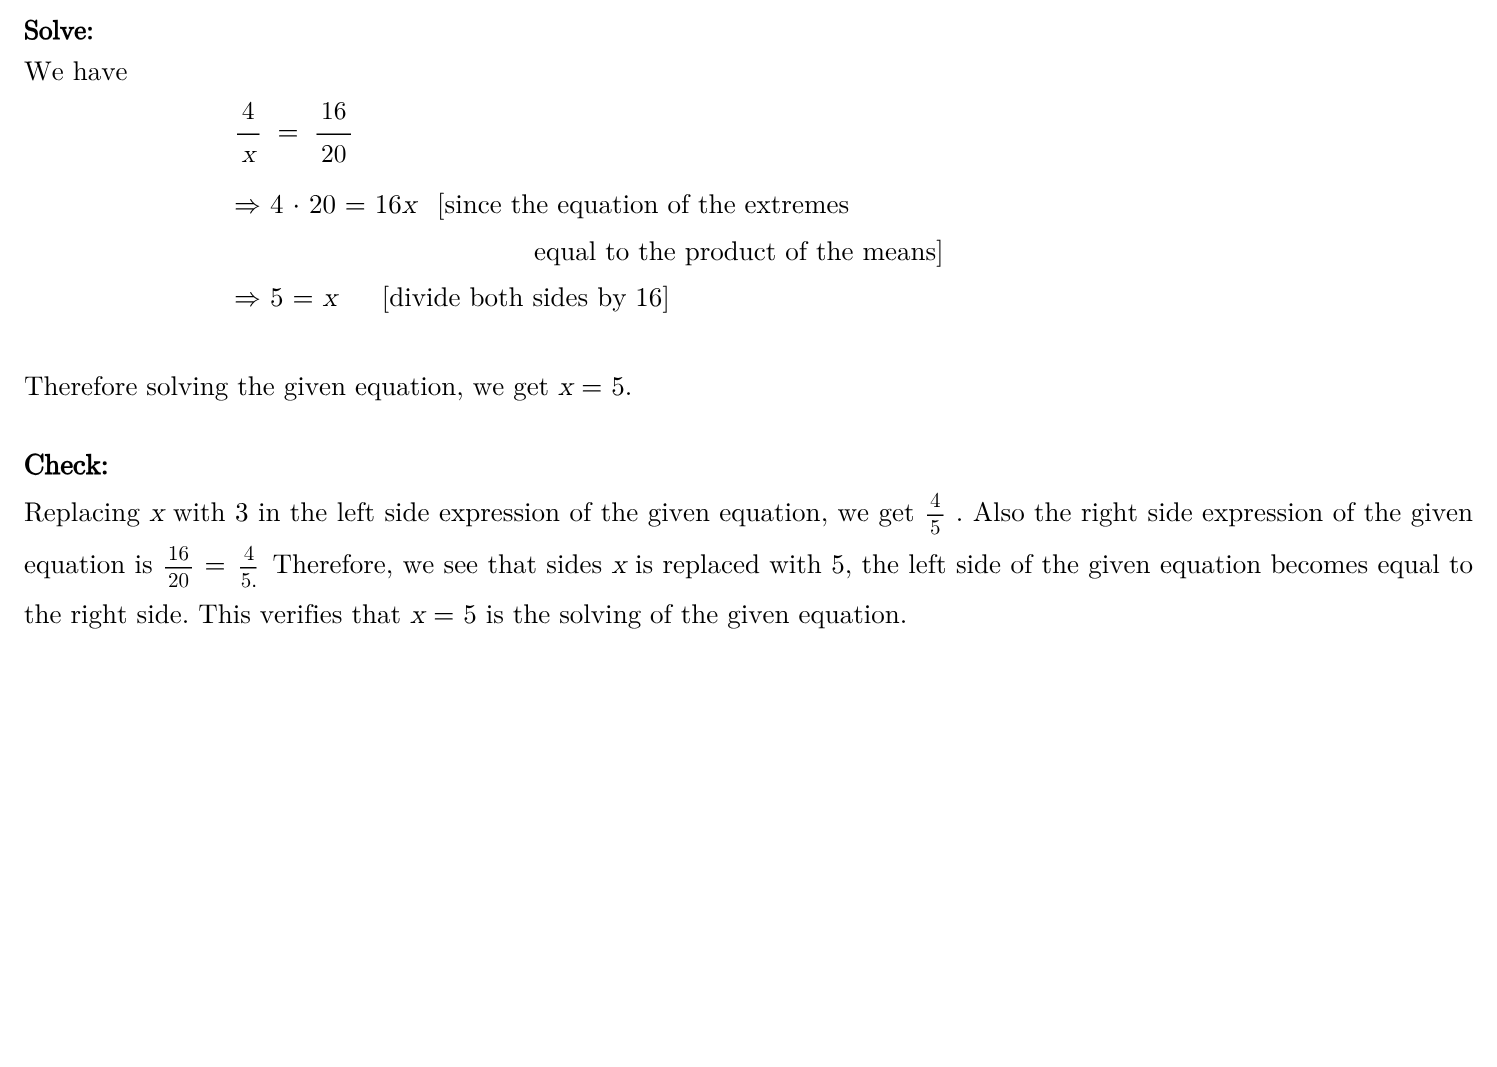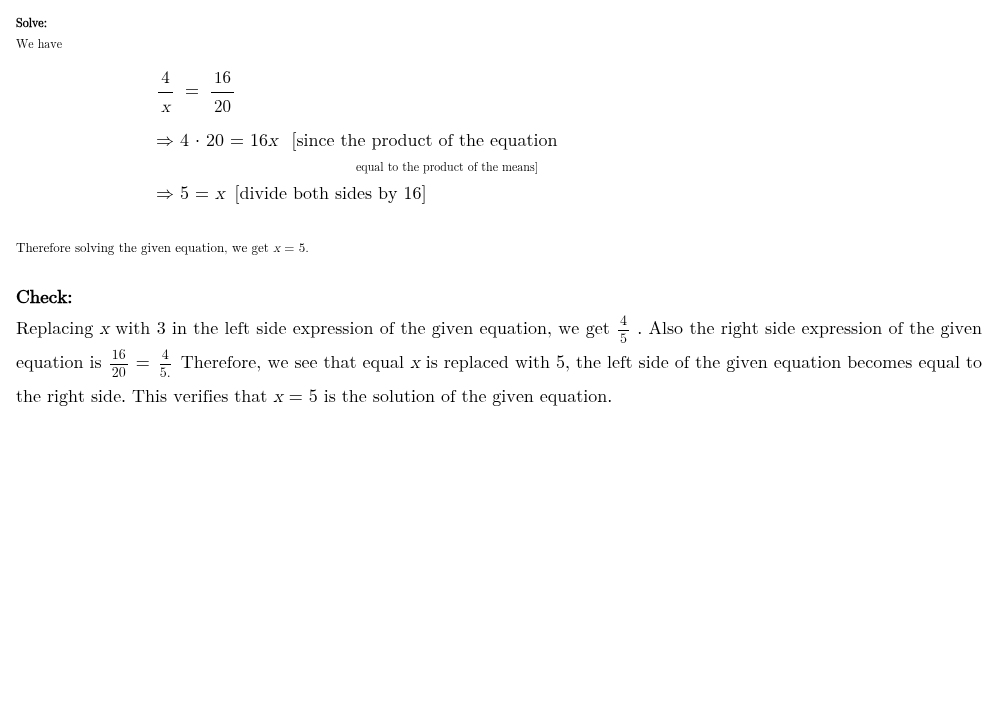--- a/index.html
+++ b/index.html
@@ -14,27 +14,26 @@
       font-size: 18px;
       color: #000000;
       width: 998px;
       min-height: 711px;
       padding: 8px 16px 16px 16px;
       line-height: 1.5;
     }
 
     .solve-label {
       font-weight: bold;
-      font-size: 12px;
+      font-size: 18px;
       margin-bottom: 18px;
     }
 
     .we-have {
-      font-size: 12px;
-      margin-bottom: 12px;
+      font-size: 18px;
     }
 
     .math-block {
       margin-left: 140px;
       margin-bottom: 6px;
     }
 
     .fraction {
       display: inline-flex;
       flex-direction: column;
@@ -83,27 +82,27 @@
 
     .math-line {
       margin-bottom: 4px;
       white-space: nowrap;
       font-size: 18px;
     }
 
     .math-line-indent {
       margin-bottom: 4px;
       padding-left: 200px;
-      font-size: 12px;
+      font-size: 18px;
     }
 
     .therefore-section {
       margin-top: 32px;
       margin-bottom: 24px;
-      font-size: 13px;
+      font-size: 18px;
     }
 
     .check-section {
       font-size: 18px;
       line-height: 1.6;
     }
 
     .check-label {
       font-weight: bold;
       font-size: 19px;
@@ -143,31 +142,31 @@
     </span>
     <span class="math-equals">=</span>
     <span class="fraction">
       <span class="numerator">16</span>
       <span class="denominator">20</span>
     </span>
   </div>
 
   <div class="math-line">
     <span class="arrow">⇒ 4 · 20 = 16<span class="math-italic">x</span></span>
-    <span style="margin-left: 8px;">[since the product of the equation</span>
+    <span style="margin-left: 8px;">[since the equation of the extremes</span>
   </div>
 
   <div class="math-line-indent">
     <span>equal to the product of the means]</span>
   </div>
 
 
   <div class="math-line">
     <span class="arrow">⇒ 5 = <span class="math-italic">x</span></span>
-    <span style="margin-left: 4px;">[divide both sides by 16]</span>
+    <span style="margin-left: 24px;">[divide both sides by 16]</span>
   </div>
 
 </div>
 
 <div class="therefore-section">
   <span>Therefore solving the given equation, we get</span>
   <span> <span class="math-italic">x</span> = 5.</span>
 </div>
 
 <div class="check-section">
@@ -187,20 +186,20 @@
     <span>. Also the right side expression of the given equation is</span>
     <span class="fraction-small">
       <span class="numerator">16</span>
       <span class="denominator">20</span>
     </span>
     <span> = </span>
     <span class="fraction-small">
       <span class="numerator">4</span>
       <span class="denominator">5.</span>
     </span>
-    <span>Therefore, we see that equal</span>
+    <span>Therefore, we see that sides</span>
     <span class="math-italic"> x </span>
     <span>is replaced with 5, the left side of the given equation becomes equal to the right side. This verifies that</span>
     <span class="math-italic"> x</span><span> = 5 </span>
-    <span>is the solution of the given equation.</span>
+    <span>is the solving of the given equation.</span>
   </div>
 
 </div>
 
 </body></html>

